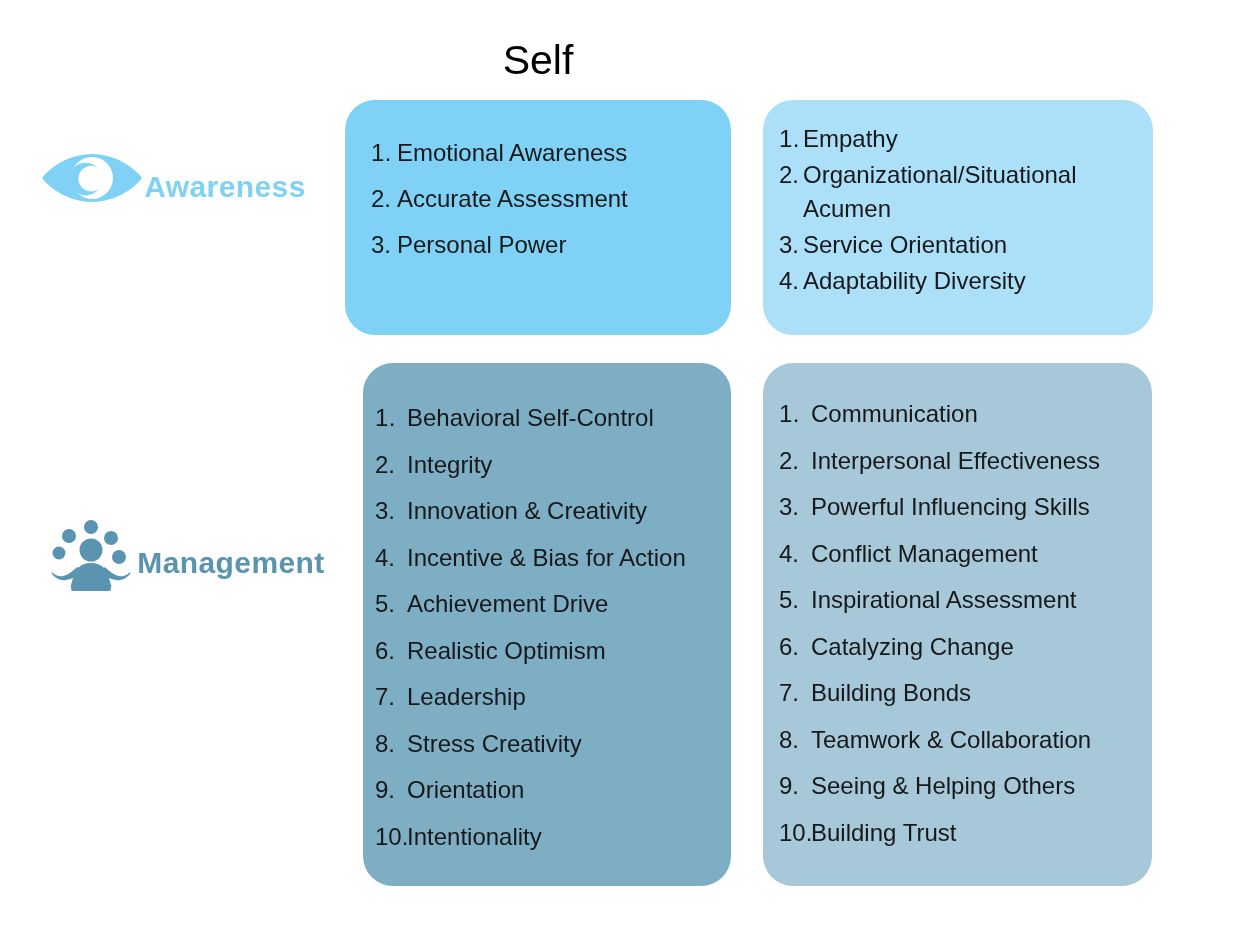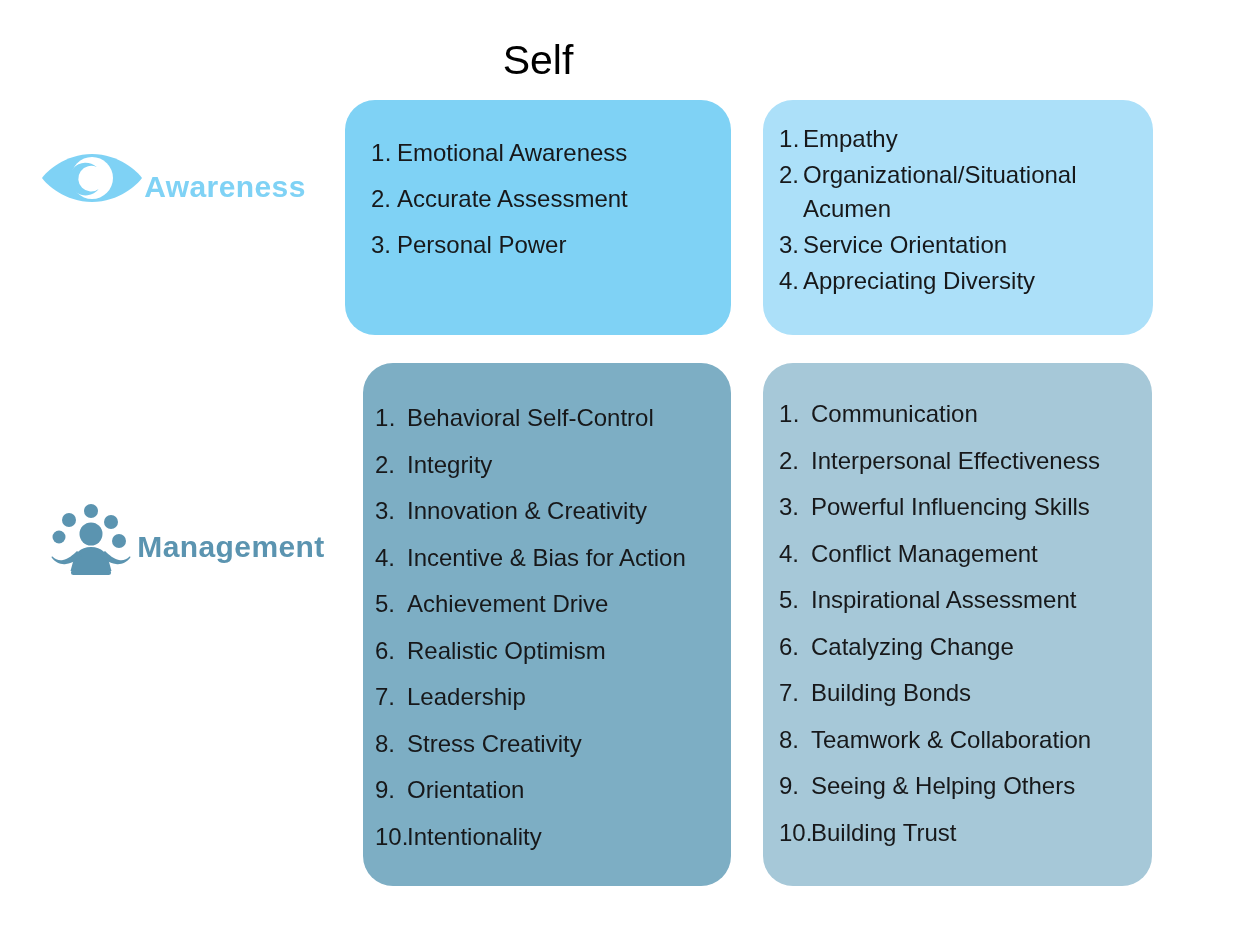--- a/index.html
+++ b/index.html
@@ -42,21 +42,21 @@
   .row-label {
     position: absolute;
     width: 330px;
     text-align: center;
     display: flex;
     flex-direction: row;
     align-items: center;
     justify-content: center;
   }
   #row-awareness { left: 8px; top: 152px; }
-  #row-management { left: 20px; top: 504px; }
+  #row-management { left: 20px; top: 520px; }
 
   .row-label .label-text {
     font-family: "Liberation Sans", sans-serif;
     font-weight: 700;
     font-size: 30px;
     letter-spacing: 0.4px;
     line-height: 1;
     white-space: nowrap;
   }
   #row-awareness .label-text { color: #7FD2F5; margin-top: 18px; }
@@ -177,21 +177,21 @@
       <li class="item">
         <span class="num">2.</span>
         <span class="txt">Organizational/Situational Acumen</span>
       </li>
       <li class="item">
         <span class="num">3.</span>
         <span class="txt">Service Orientation</span>
       </li>
       <li class="item">
         <span class="num">4.</span>
-        <span class="txt">Appreciating Diversity</span>
+        <span class="txt">Adaptability Diversity</span>
       </li>
     </ul>
   </div>
 
   <div class="card" id="card-self-management">
     <ul class="items">
       <li class="item first">
         <span class="num">1.</span>
         <span class="txt">Behavioral Self-Control</span>
       </li>

